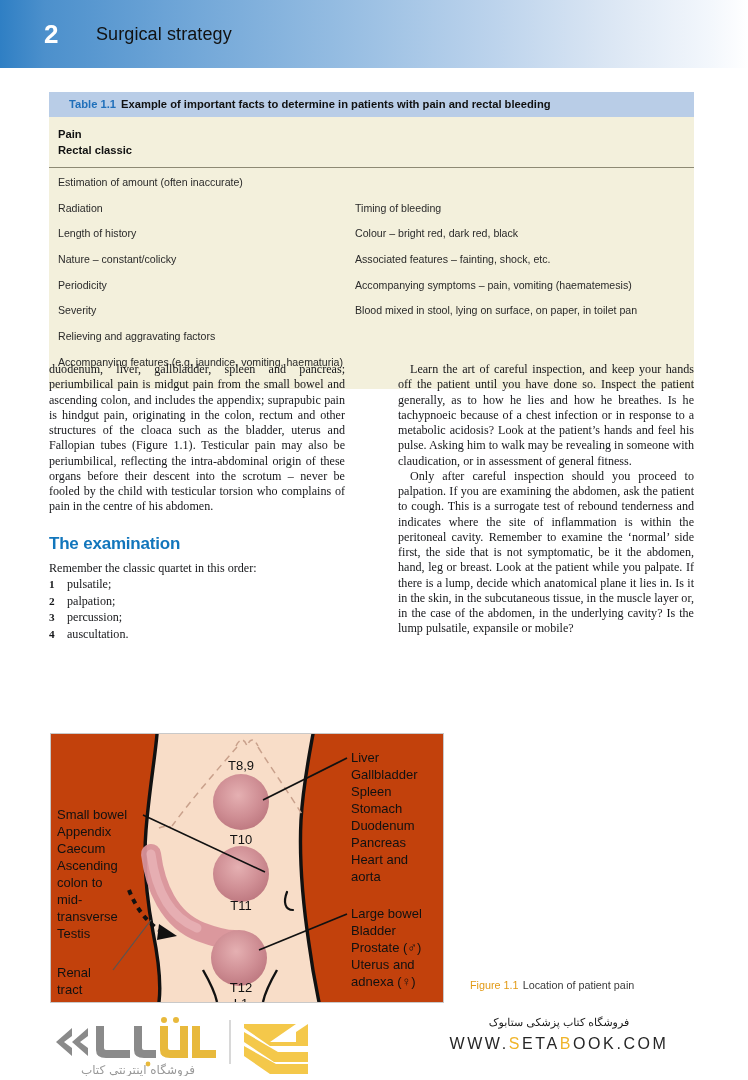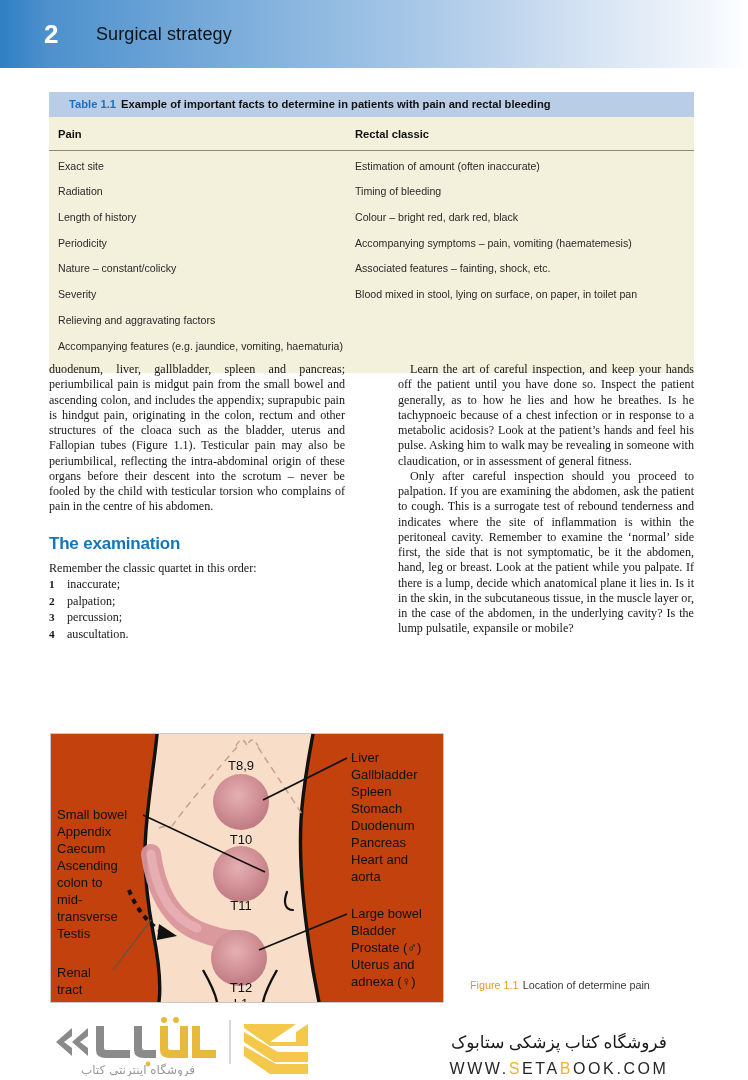--- a/index.html
+++ b/index.html
@@ -81,20 +81,21 @@
   }
   .tbl-row {
     display: flex;
     padding: 0 9px;
   }
   .tbl-row.headrow {
     padding-top: 9px;
     padding-bottom: 8px;
     border-bottom: 1px solid #8d8a74;
     margin-bottom: 2px;
+    flex-direction: column;
   }
   .tbl-row .c1 { width: 297px; padding-right: 6px; }
   .tbl-row .c2 { flex: 1; }
   .tbl-row .cell {
     font-family: "Liberation Sans", sans-serif;
     font-size: 10.6px;
     line-height: 1.45;
     color: #2a2a2a;
     padding: 5.2px 0;
   }
@@ -180,26 +181,25 @@
     left: 38px; top: 6px;
     width: 340px; height: 64px;
   }
   .wm-right {
     position: absolute;
     left: 388px; top: 8px;
     width: 342px;
     text-align: center;
   }
   .wm-fa {
-    font-family: Liberation Serif, serif;
-    font-size: 17px;
+    font-family: Liberation Sans, sans-serif;
+    font-size: 11px;
     color: #1b1b1b;
     direction: rtl;
     line-height: 1.5;
-    margin-top: 16px;
   }
   .wm-url {
     font-family: "Liberation Sans", sans-serif;
     font-size: 16px;
     font-weight: 400;
     letter-spacing: 2.6px;
     color: #262626;
     margin-top: 4px;
     white-space: nowrap;
   }
@@ -218,38 +218,37 @@
 <div class="table-box">
   <div class="tbl-caption">
     <span class="lbl">Table 1.1</span><span class="txt">Example of important facts to determine in patients with pain and rectal bleeding</span>
   </div>
   <div class="tbl-body">
     <div class="tbl-row headrow">
       <div class="c1 cell">Pain</div>
       <div class="c2 cell">Rectal classic</div>
     </div>
     <div class="tbl-row">
-      <div class="c1 cell">Exact site</div>
       <div class="c2 cell">Estimation of amount (often inaccurate)</div>
     </div>
     <div class="tbl-row">
       <div class="c1 cell">Radiation</div>
       <div class="c2 cell">Timing of bleeding</div>
     </div>
     <div class="tbl-row">
       <div class="c1 cell">Length of history</div>
       <div class="c2 cell">Colour – bright red, dark red, black</div>
     </div>
     <div class="tbl-row">
+      <div class="c1 cell">Nature – constant/colicky</div>
+      <div class="c2 cell">Associated features – fainting, shock, etc.</div>
+    </div>
+    <div class="tbl-row">
       <div class="c1 cell">Periodicity</div>
       <div class="c2 cell">Accompanying symptoms – pain, vomiting (haematemesis)</div>
-    </div>
-    <div class="tbl-row">
-      <div class="c1 cell">Nature – constant/colicky</div>
-      <div class="c2 cell">Associated features – fainting, shock, etc.</div>
     </div>
     <div class="tbl-row">
       <div class="c1 cell">Severity</div>
       <div class="c2 cell">Blood mixed in stool, lying on surface, on paper, in toilet pan</div>
     </div>
     <div class="tbl-row">
       <div class="c1 cell">Relieving and aggravating factors</div>
       <div class="c2 cell"></div>
     </div>
     <div class="tbl-row">
@@ -259,21 +258,21 @@
   </div>
 </div>
 
 <div class="col col-left">
   <p>duodenum, liver, gallbladder, spleen and pancreas; periumbilical pain is midgut pain from the small bowel and ascending colon, and includes the appendix; suprapubic pain is hindgut pain, originating in the colon, rectum and other structures of the cloaca such as the bladder, uterus and Fallopian tubes (Figure 1.1). Testicular pain may also be periumbilical, reflecting the intra-abdominal origin of these organs before their descent into the scrotum – never be fooled by the child with testicular torsion who complains of pain in the centre of his abdomen.</p>
   <h2 class="sec-title">The examination</h2>
   <p class="quartet-intro">Remember the classic quartet in this order:</p>
   <ol class="quartet">
     <li>
       <span class="num">1</span>
-      <span>inaccurate;</span>
+      <span>pulsatile;</span>
     </li>
     <li>
       <span class="num">2</span>
       <span>palpation;</span>
     </li>
     <li>
       <span class="num">3</span>
       <span>percussion;</span>
     </li>
     <li>
@@ -363,21 +362,21 @@
       <text x="300" y="184">Large bowel</text>
       <text x="300" y="201">Bladder</text>
       <text x="300" y="218">Prostate (♂)</text>
       <text x="300" y="235">Uterus and</text>
       <text x="300" y="252">adnexa (♀)</text>
     </g>
   </svg>
 </div>
 
 <div class="fig-caption">
-  <span class="lbl">Figure 1.1</span><span>Location of determine pain</span>
+  <span class="lbl">Figure 1.1</span><span>Location of patient pain</span>
 </div>
 
 <div class="footer">
   <svg class="wm-logo" viewBox="0 0 340 64">
 
     <g>
       <path d="M18,30 L34,16 L34,24 L26,30 L34,36 L34,44 Z" fill="#8a8a8a"></path>
       <path d="M34,30 L50,16 L50,24 L42,30 L50,36 L50,44 Z" fill="#8a8a8a"></path>
       <path d="M58,14 L58,38 Q58,46 68,46 L92,46 L92,38 L68,38 Q66,38 66,36 L66,14 Z" fill="#8a8a8a"></path>
       <path d="M96,14 L96,38 Q96,46 106,46 L118,46 L118,38 L106,38 Q104,38 104,36 L104,14 Z" fill="#8a8a8a"></path>

